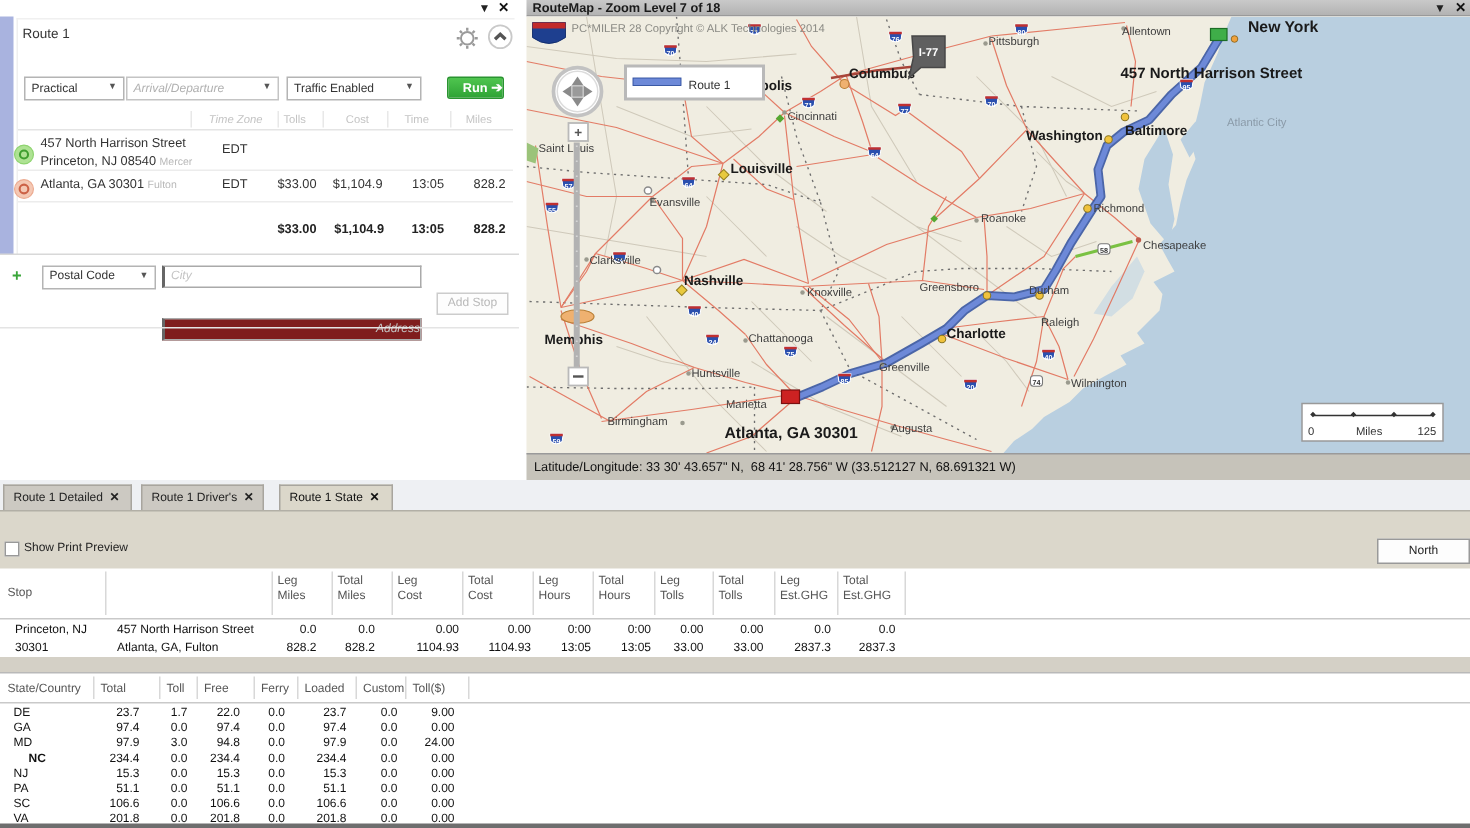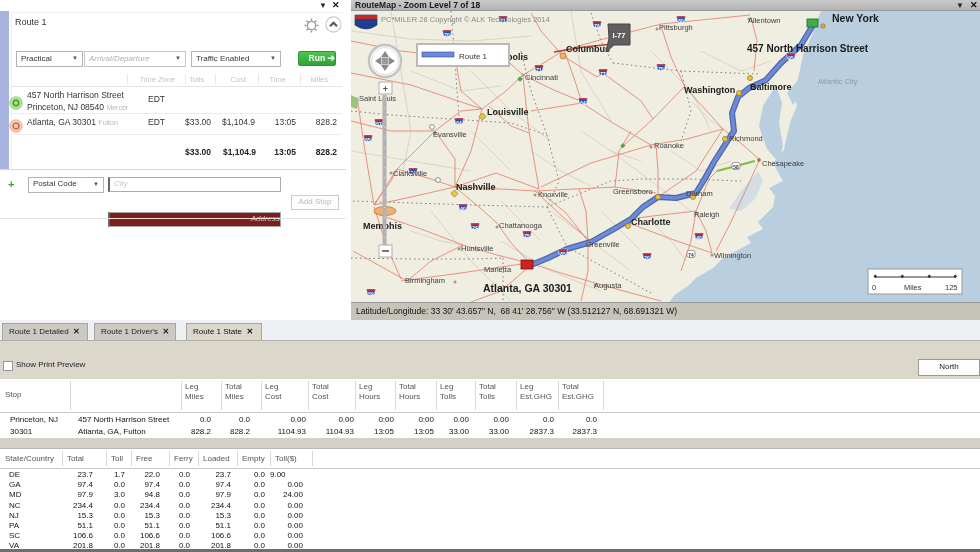--- a/index.html
+++ b/index.html
@@ -480,56 +480,56 @@
   <div class="abs" style="left:0;top:118px;width:980px;height:10px;background:#d4d0c6;"></div>
 
   <div id="table2" class="abs" style="left:0;top:128px;width:980px;height:101px;background:#fff;">
 <div class="abs" style="left:0;top:0;width:980px;height:19px;border-top:1px solid #b9b9b9;border-bottom:1px solid #c9c9c9;">
 <div class="abs" style="left:5px;top:5px;font-size:8px;color:#555;">State/Country</div>
 <div class="abs" style="left:67px;top:5px;font-size:8px;color:#555;">Total</div>
 <div class="abs" style="left:111px;top:5px;font-size:8px;color:#555;">Toll</div>
 <div class="abs" style="left:136px;top:5px;font-size:8px;color:#555;">Free</div>
 <div class="abs" style="left:174px;top:5px;font-size:8px;color:#555;">Ferry</div>
 <div class="abs" style="left:203px;top:5px;font-size:8px;color:#555;">Loaded</div>
-<div class="abs" style="left:242px;top:5px;font-size:8px;color:#555;">Empty</div>
+<div class="abs" style="left:242px;top:5px;font-size:8px;color:#555;">Custom</div>
 <div class="abs" style="left:275px;top:5px;font-size:8px;color:#555;">Toll($)</div>
 <div class="abs" style="left:62px;top:2px;width:1px;height:15px;background:#d8d8d8;"></div>
 <div class="abs" style="left:106px;top:2px;width:1px;height:15px;background:#d8d8d8;"></div>
 <div class="abs" style="left:131px;top:2px;width:1px;height:15px;background:#d8d8d8;"></div>
 <div class="abs" style="left:169px;top:2px;width:1px;height:15px;background:#d8d8d8;"></div>
 <div class="abs" style="left:198px;top:2px;width:1px;height:15px;background:#d8d8d8;"></div>
 <div class="abs" style="left:237px;top:2px;width:1px;height:15px;background:#d8d8d8;"></div>
 <div class="abs" style="left:270px;top:2px;width:1px;height:15px;background:#d8d8d8;"></div>
 <div class="abs" style="left:312px;top:2px;width:1px;height:15px;background:#d8d8d8;"></div>
 </div>
 <div class="abs" style="left:9px;top:22px;font-size:8px;color:#111;">DE</div>
 <div class="abs" style="left:62px;top:22px;width:31px;text-align:right;font-size:8px;color:#111;">23.7</div>
 <div class="abs" style="left:106px;top:22px;width:19px;text-align:right;font-size:8px;color:#111;">1.7</div>
 <div class="abs" style="left:131px;top:22px;width:29px;text-align:right;font-size:8px;color:#111;">22.0</div>
 <div class="abs" style="left:169px;top:22px;width:21px;text-align:right;font-size:8px;color:#111;">0.0</div>
 <div class="abs" style="left:198px;top:22px;width:33px;text-align:right;font-size:8px;color:#111;">23.7</div>
 <div class="abs" style="left:237px;top:22px;width:28px;text-align:right;font-size:8px;color:#111;">0.0</div>
-<div class="abs" style="left:270px;top:22px;width:33px;font-size:8px;color:#111;">9.00</div>
+<div class="abs" style="left:270px;top:22px;width:33px;text-align:right;font-size:8px;color:#111;">9.00</div>
 <div class="abs" style="left:9px;top:32.2px;font-size:8px;color:#111;">GA</div>
 <div class="abs" style="left:62px;top:32.2px;width:31px;text-align:right;font-size:8px;color:#111;">97.4</div>
 <div class="abs" style="left:106px;top:32.2px;width:19px;text-align:right;font-size:8px;color:#111;">0.0</div>
 <div class="abs" style="left:131px;top:32.2px;width:29px;text-align:right;font-size:8px;color:#111;">97.4</div>
 <div class="abs" style="left:169px;top:32.2px;width:21px;text-align:right;font-size:8px;color:#111;">0.0</div>
 <div class="abs" style="left:198px;top:32.2px;width:33px;text-align:right;font-size:8px;color:#111;">97.4</div>
 <div class="abs" style="left:237px;top:32.2px;width:28px;text-align:right;font-size:8px;color:#111;">0.0</div>
 <div class="abs" style="left:270px;top:32.2px;width:33px;text-align:right;font-size:8px;color:#111;">0.00</div>
 <div class="abs" style="left:9px;top:42.400000000000006px;font-size:8px;color:#111;">MD</div>
 <div class="abs" style="left:62px;top:42.400000000000006px;width:31px;text-align:right;font-size:8px;color:#111;">97.9</div>
 <div class="abs" style="left:106px;top:42.400000000000006px;width:19px;text-align:right;font-size:8px;color:#111;">3.0</div>
 <div class="abs" style="left:131px;top:42.400000000000006px;width:29px;text-align:right;font-size:8px;color:#111;">94.8</div>
 <div class="abs" style="left:169px;top:42.400000000000006px;width:21px;text-align:right;font-size:8px;color:#111;">0.0</div>
 <div class="abs" style="left:198px;top:42.400000000000006px;width:33px;text-align:right;font-size:8px;color:#111;">97.9</div>
 <div class="abs" style="left:237px;top:42.400000000000006px;width:28px;text-align:right;font-size:8px;color:#111;">0.0</div>
 <div class="abs" style="left:270px;top:42.400000000000006px;width:33px;text-align:right;font-size:8px;color:#111;">24.00</div>
-<div class="abs" style="left:9px;top:52.60000000000001px;font-size:8px;color:#111;">NC</div>
+<div class="abs" style="left:19px;top:52.60000000000001px;font-size:8px;color:#111;font-weight:bold;">NC</div>
 <div class="abs" style="left:62px;top:52.60000000000001px;width:31px;text-align:right;font-size:8px;color:#111;">234.4</div>
 <div class="abs" style="left:106px;top:52.60000000000001px;width:19px;text-align:right;font-size:8px;color:#111;">0.0</div>
 <div class="abs" style="left:131px;top:52.60000000000001px;width:29px;text-align:right;font-size:8px;color:#111;">234.4</div>
 <div class="abs" style="left:169px;top:52.60000000000001px;width:21px;text-align:right;font-size:8px;color:#111;">0.0</div>
 <div class="abs" style="left:198px;top:52.60000000000001px;width:33px;text-align:right;font-size:8px;color:#111;">234.4</div>
 <div class="abs" style="left:237px;top:52.60000000000001px;width:28px;text-align:right;font-size:8px;color:#111;">0.0</div>
 <div class="abs" style="left:270px;top:52.60000000000001px;width:33px;text-align:right;font-size:8px;color:#111;">0.00</div>
 <div class="abs" style="left:9px;top:62.80000000000001px;font-size:8px;color:#111;">NJ</div>
 <div class="abs" style="left:62px;top:62.80000000000001px;width:31px;text-align:right;font-size:8px;color:#111;">15.3</div>
 <div class="abs" style="left:106px;top:62.80000000000001px;width:19px;text-align:right;font-size:8px;color:#111;">0.0</div>

